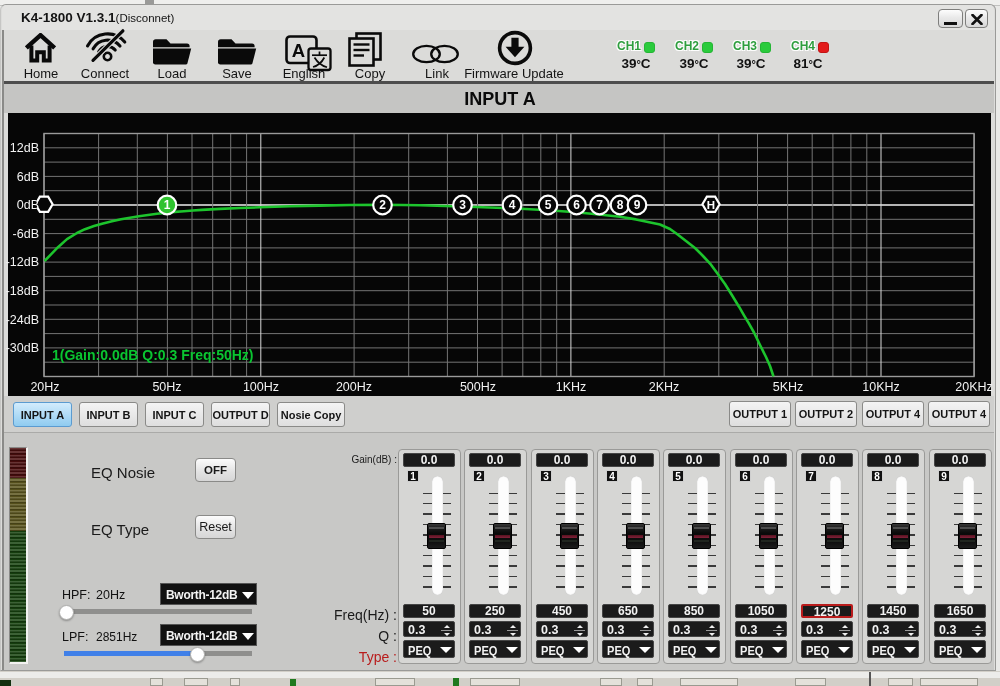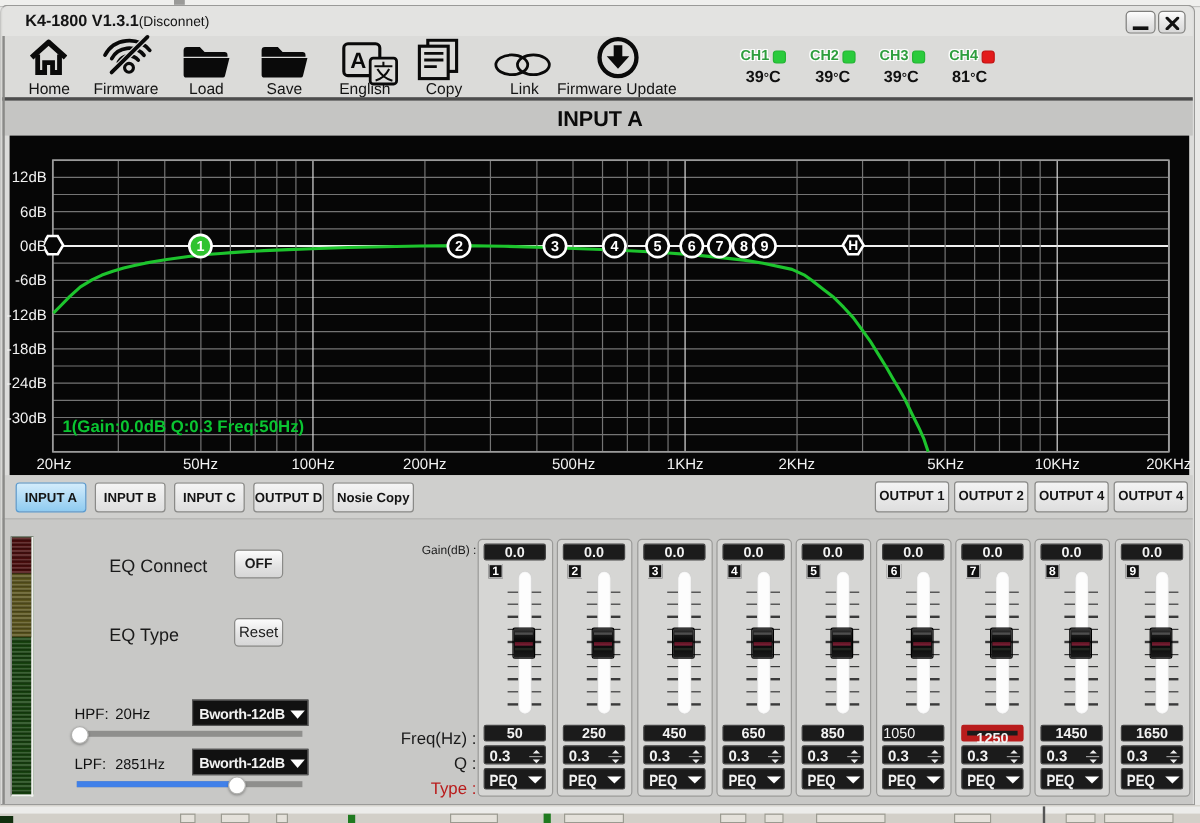--- a/index.html
+++ b/index.html
@@ -14,21 +14,21 @@
 <div class="abs" style="left:938px;top:9px;width:25px;height:19px;background:linear-gradient(180deg,#fdfdfd,#e9e9e9 45%,#d8d8d8);border:1px solid #7e7e7c;border-radius:4px">
     <div class="abs" style="left:5px;top:12px;width:13px;height:3px;background:#111"></div>
   </div>
 <div class="abs" style="left:965px;top:9px;width:23px;height:19px;background:linear-gradient(180deg,#fdfdfd,#e9e9e9 45%,#d8d8d8);border:1px solid #7e7e7c;border-radius:4px">
     <svg class="abs" style="left:5px;top:4px" width="12" height="11" viewBox="0 0 12 11">
       <path d="M1.5 1 L10.5 10 M10.5 1 L1.5 10" stroke="#111" stroke-width="2.6" stroke-linecap="round"></path>
     </svg>
   </div>
 <div class="abs" style="left:2px;top:30px;width:992px;height:51px;background:#dbdbd9"></div>
 <div style="position:absolute;top:65.5px;font-size:13px;color:#141414;text-align:center;white-space:nowrap;left:-4px;width:90px">Home</div>
-<div style="position:absolute;top:65.5px;font-size:13px;color:#141414;text-align:center;white-space:nowrap;left:60px;width:90px">Firmware</div>
+<div style="position:absolute;top:65.5px;font-size:13px;color:#141414;text-align:center;white-space:nowrap;left:60px;width:90px">Connect</div>
 <div style="position:absolute;top:65.5px;font-size:13px;color:#141414;text-align:center;white-space:nowrap;left:127px;width:90px">Load</div>
 <div style="position:absolute;top:65.5px;font-size:13px;color:#141414;text-align:center;white-space:nowrap;left:192px;width:90px">Save</div>
 <div style="position:absolute;top:65.5px;font-size:13px;color:#141414;text-align:center;white-space:nowrap;left:259px;width:90px">English</div>
 <div style="position:absolute;top:65.5px;font-size:13px;color:#141414;text-align:center;white-space:nowrap;left:325px;width:90px">Copy</div>
 <div style="position:absolute;top:65.5px;font-size:13px;color:#141414;text-align:center;white-space:nowrap;left:392px;width:90px">Link</div>
 <div style="position:absolute;top:65.5px;font-size:13px;color:#141414;text-align:center;white-space:nowrap;left:454px;width:120px">Firmware Update</div>
 <svg class="abs" style="left:25px;top:33px" width="31" height="30" viewBox="0 0 31 30">
 <path d="M3 13.5 L15.5 2.2 L28 13.5" fill="none" stroke="#0a0a0a" stroke-width="4.4" stroke-linecap="square" stroke-linejoin="miter"></path>
 <path d="M6.4 12.5 L6.4 27.4 L12.2 27.4 L12.2 19.2 L18.8 19.2 L18.8 27.4 L24.6 27.4 L24.6 12.5" fill="none" stroke="#0a0a0a" stroke-width="4.0" stroke-linejoin="miter"></path>
 </svg>
@@ -198,21 +198,21 @@
 <div class="abs" style="left:729px;top:401px;width:62px;height:25px;border-radius:3px;font-size:11px;font-weight:bold;color:#141414;text-align:center;line-height:24px;background:linear-gradient(180deg,#f4f4f4,#dedede);border:1px solid #8a8a88;height:26px;line-height:25px">OUTPUT 1</div>
 <div class="abs" style="left:795px;top:401px;width:62px;height:25px;border-radius:3px;font-size:11px;font-weight:bold;color:#141414;text-align:center;line-height:24px;background:linear-gradient(180deg,#f4f4f4,#dedede);border:1px solid #8a8a88;height:26px;line-height:25px">OUTPUT 2</div>
 <div class="abs" style="left:862px;top:401px;width:62px;height:25px;border-radius:3px;font-size:11px;font-weight:bold;color:#141414;text-align:center;line-height:24px;background:linear-gradient(180deg,#f4f4f4,#dedede);border:1px solid #8a8a88;height:26px;line-height:25px">OUTPUT 4</div>
 <div class="abs" style="left:928px;top:401px;width:62px;height:25px;border-radius:3px;font-size:11px;font-weight:bold;color:#141414;text-align:center;line-height:24px;background:linear-gradient(180deg,#f4f4f4,#dedede);border:1px solid #8a8a88;height:26px;line-height:25px">OUTPUT 4</div>
 <div class="abs" style="left:2px;top:433px;width:992px;height:237px;background:#c8c8c6"></div>
 <div class="abs" style="left:9px;top:447px;width:19px;height:217px;background:#17430f;border:1px solid #8a8a88;border-right:2px solid #f2f2f0;border-bottom:2px solid #f2f2f0">
 <div class="abs" style="left:0;top:0;width:100%;height:30px;background:#4a0d0d"></div>
 <div class="abs" style="left:0;top:30px;width:100%;height:53px;background:#5c561e"></div>
 <div class="abs" style="left:0;top:0;width:100%;height:100%;background:repeating-linear-gradient(180deg,rgba(255,255,255,0.16) 0px,rgba(255,255,255,0.16) 1px,rgba(0,0,0,0.25) 2px,rgba(0,0,0,0.0) 3.5px)"></div>
 </div>
-<div class="abs" style="left:91px;top:464px;font-size:15px;color:#1a1a1a">EQ Connect</div>
+<div class="abs" style="left:91px;top:464px;font-size:15px;color:#1a1a1a">EQ Nosie</div>
 <div class="abs" style="left:91px;top:521px;font-size:15px;color:#1a1a1a">EQ Type</div>
 <div class="abs" style="left:195px;top:458px;width:41px;height:24px;background:linear-gradient(180deg,#fcfcfc,#e2e2e2 60%,#d6d6d6);border:1px solid #8a8a88;border-radius:4px;text-align:center;color:#1a1a1a;font-size:11.5px;font-weight:bold;line-height:23px">OFF</div>
 <div class="abs" style="left:195px;top:515px;width:41px;height:24px;background:linear-gradient(180deg,#fcfcfc,#e2e2e2 60%,#d6d6d6);border:1px solid #8a8a88;border-radius:4px;text-align:center;color:#1a1a1a;font-size:12.5px;line-height:23px">Reset</div>
 <div class="abs" style="left:62px;top:588px;font-size:12.5px;color:#111">HPF:</div>
 <div class="abs" style="left:96px;top:588px;font-size:12.5px;color:#111">20Hz</div>
 <div class="abs" style="left:62px;top:630px;font-size:12.5px;color:#111">LPF:</div>
 <div class="abs" style="left:96px;top:630px;font-size:12px;color:#111">2851Hz</div>
 <div class="abs" style="left:160px;top:583px;width:97px;height:22px;background:#111;border:1px solid #555;color:#f2f2f2;font-size:12px;font-weight:bold;letter-spacing:-0.3px">
     <span class="abs" style="left:5px;top:3.5px">Bworth-12dB</span>
     <div class="abs" style="right:2px;top:7.5px;width:0;height:0;border-left:6.5px solid transparent;border-right:6.5px solid transparent;border-top:7px solid #fff"></div>
@@ -452,21 +452,21 @@
 <div class="abs" style="left:755px;top:575.7px;width:9px;height:1.5px;background:#3a3a3a"></div>
 <div class="abs" style="left:774px;top:575.7px;width:9px;height:1.5px;background:#3a3a3a"></div>
 <div class="abs" style="left:755px;top:586.1px;width:9px;height:1.5px;background:#3a3a3a"></div>
 <div class="abs" style="left:774px;top:586.1px;width:9px;height:1.5px;background:#3a3a3a"></div>
 <div class="abs" style="left:764px;top:476px;width:11px;height:119px;background:#fdfdfd;border-radius:6px;box-shadow:inset 0 0 1px #999"></div>
 <div class="abs" style="left:759px;top:523px;width:19px;height:26px;background:linear-gradient(180deg,#3a3a3a 0%,#1e1e1e 14%,#0a0a0a 38%,#0e0e0e 72%,#1c1c1c 100%);border:1px solid #000;border-radius:2px">
 <div class="abs" style="left:1px;top:3px;width:15px;height:2px;background:#4e4e4e"></div>
 <div class="abs" style="left:1px;top:11px;width:15px;height:3px;background:linear-gradient(180deg,#57131f,#81203a)"></div>
 <div class="abs" style="left:1px;top:16px;width:15px;height:2px;background:#20251f"></div>
 </div>
-<div class="abs" style="left:735px;top:604px;width:52px;height:14px;background:#1b1b1b;border:1px solid #454545;border-radius:2px;color:#f2f2f2;font-size:12px;font-weight:normal;text-align:left;line-height:13px">1050</div>
+<div class="abs" style="left:735px;top:604px;width:52px;height:14px;background:#1b1b1b;border:1px solid #454545;border-radius:2px;color:#f2f2f2;font-size:12px;font-weight:bold;text-align:center;line-height:13px">1050</div>
 <div class="abs" style="left:735px;top:621px;width:52px;height:16px;background:#1b1b1b;border:1px solid #454545;border-radius:2px;color:#f2f2f2;font-size:12.5px;font-weight:bold">
 <span class="abs" style="left:4px;top:1px">0.3</span>
 <div class="abs" style="left:40px;top:3px;width:0;height:0;border-left:3px solid transparent;border-right:3px solid transparent;border-bottom:3.5px solid #eee"></div>
 <div class="abs" style="left:37px;top:8px;width:11px;height:1px;background:#999"></div>
 <div class="abs" style="left:40px;top:11px;width:0;height:0;border-left:3px solid transparent;border-right:3px solid transparent;border-top:3.5px solid #eee"></div>
 </div>
 <div class="abs" style="left:735px;top:640px;width:52px;height:18px;background:#1b1b1b;border:1px solid #454545;border-radius:2px;color:#f2f2f2;font-size:13.5px;font-weight:bold">
 <span class="abs" style="left:4px;top:1.5px;transform:scaleX(0.82);transform-origin:0 0">PEQ</span>
 <div class="abs" style="left:36px;top:6px;width:0;height:0;border-left:6px solid transparent;border-right:6px solid transparent;border-top:6px solid #fff"></div>
 </div>
@@ -492,21 +492,21 @@
 <div class="abs" style="left:821px;top:575.7px;width:9px;height:1.5px;background:#3a3a3a"></div>
 <div class="abs" style="left:840px;top:575.7px;width:9px;height:1.5px;background:#3a3a3a"></div>
 <div class="abs" style="left:821px;top:586.1px;width:9px;height:1.5px;background:#3a3a3a"></div>
 <div class="abs" style="left:840px;top:586.1px;width:9px;height:1.5px;background:#3a3a3a"></div>
 <div class="abs" style="left:830px;top:476px;width:11px;height:119px;background:#fdfdfd;border-radius:6px;box-shadow:inset 0 0 1px #999"></div>
 <div class="abs" style="left:825px;top:523px;width:19px;height:26px;background:linear-gradient(180deg,#3a3a3a 0%,#1e1e1e 14%,#0a0a0a 38%,#0e0e0e 72%,#1c1c1c 100%);border:1px solid #000;border-radius:2px">
 <div class="abs" style="left:1px;top:3px;width:15px;height:2px;background:#4e4e4e"></div>
 <div class="abs" style="left:1px;top:11px;width:15px;height:3px;background:linear-gradient(180deg,#57131f,#81203a)"></div>
 <div class="abs" style="left:1px;top:16px;width:15px;height:2px;background:#20251f"></div>
 </div>
-<div class="abs" style="left:801px;top:604px;width:52px;height:14px;background:#1b1b1b;border:5px solid #b91c1c;border-radius:2px;color:#f2f2f2;font-size:12px;font-weight:bold;text-align:center;line-height:13px">1250</div>
+<div class="abs" style="left:801px;top:604px;width:52px;height:14px;background:#1b1b1b;border:2px solid #b91c1c;border-radius:2px;color:#f2f2f2;font-size:12px;font-weight:bold;text-align:center;line-height:13px">1250</div>
 <div class="abs" style="left:801px;top:621px;width:52px;height:16px;background:#1b1b1b;border:1px solid #454545;border-radius:2px;color:#f2f2f2;font-size:12.5px;font-weight:bold">
 <span class="abs" style="left:4px;top:1px">0.3</span>
 <div class="abs" style="left:40px;top:3px;width:0;height:0;border-left:3px solid transparent;border-right:3px solid transparent;border-bottom:3.5px solid #eee"></div>
 <div class="abs" style="left:37px;top:8px;width:11px;height:1px;background:#999"></div>
 <div class="abs" style="left:40px;top:11px;width:0;height:0;border-left:3px solid transparent;border-right:3px solid transparent;border-top:3.5px solid #eee"></div>
 </div>
 <div class="abs" style="left:801px;top:640px;width:52px;height:18px;background:#1b1b1b;border:1px solid #454545;border-radius:2px;color:#f2f2f2;font-size:13.5px;font-weight:bold">
 <span class="abs" style="left:4px;top:1.5px;transform:scaleX(0.82);transform-origin:0 0">PEQ</span>
 <div class="abs" style="left:36px;top:6px;width:0;height:0;border-left:6px solid transparent;border-right:6px solid transparent;border-top:6px solid #fff"></div>
 </div>

